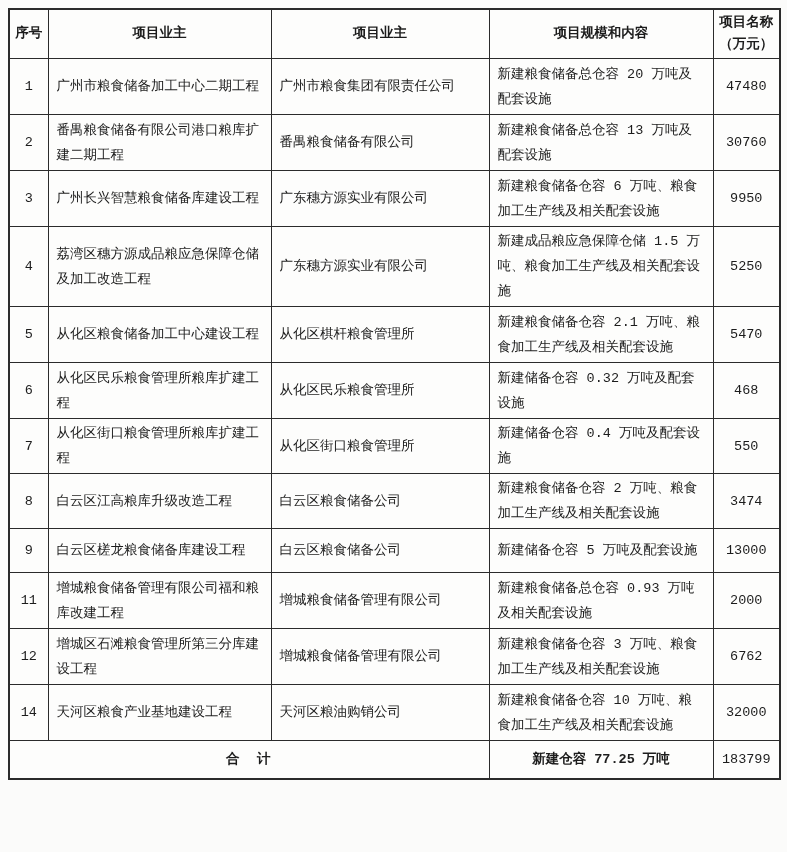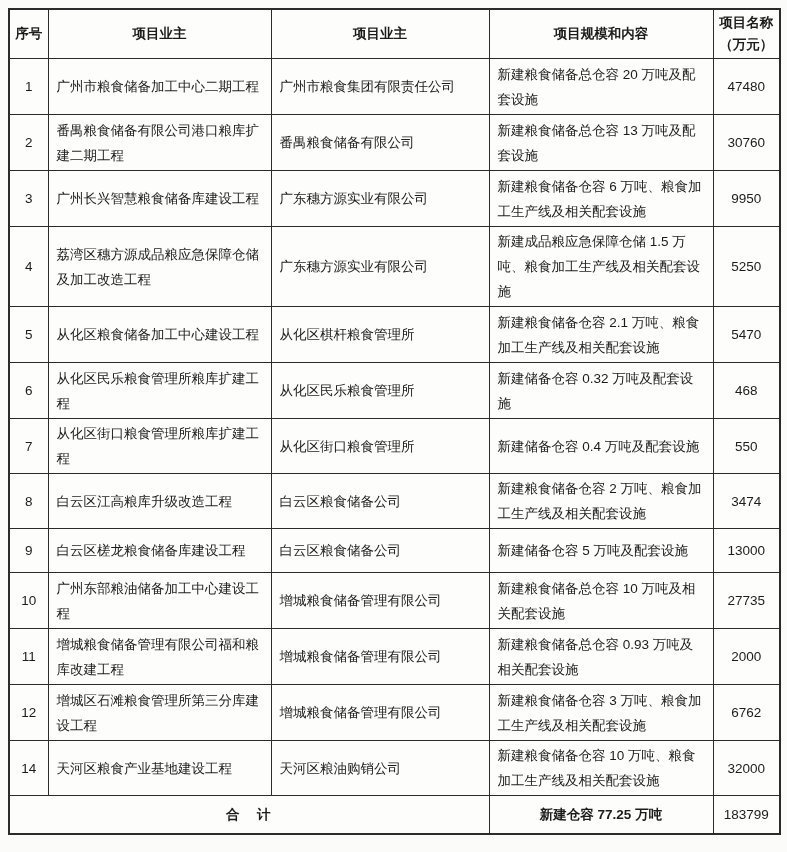--- a/index.html
+++ b/index.html
@@ -8,21 +8,21 @@
     background: #fbfbfa;
     width: 787px;
     height: 852px;
     overflow: hidden;
   }
   .page {
     box-sizing: border-box;
     width: 787px;
     height: 852px;
     padding: 8px 8px 0 8px;
-    font-family: Liberation Sans, sans-serif;
+    font-family: Liberation Mono, monospace;
     color: #1c1c1c;
   }
   table.doc-table {
     border-collapse: collapse;
     table-layout: fixed;
     width: 771px;
     border: 2px solid #2b2b2b;
     background: #fdfdfc;
   }
   col.c1 { width: 39px; }
@@ -146,27 +146,20 @@
     <td class="c-invest">3474</td>
   </tr>
         <tr>
     <td class="c-no">9</td>
     <td class="c-name">白云区槎龙粮食储备库建设工程</td>
     <td class="c-owner">白云区粮食储备公司</td>
     <td class="c-scale">新建储备仓容 5 万吨及配套设施</td>
     <td class="c-invest">13000</td>
   </tr>
         <tr>
-    <td class="c-no">10</td>
-    <td class="c-name">广州东部粮油储备加工中心建设工程</td>
-    <td class="c-owner">增城粮食储备管理有限公司</td>
-    <td class="c-scale">新建粮食储备总仓容 10 万吨及相关配套设施</td>
-    <td class="c-invest">27735</td>
-  </tr>
-        <tr>
     <td class="c-no">11</td>
     <td class="c-name">增城粮食储备管理有限公司福和粮库改建工程</td>
     <td class="c-owner">增城粮食储备管理有限公司</td>
     <td class="c-scale">新建粮食储备总仓容 0.93 万吨及相关配套设施</td>
     <td class="c-invest">2000</td>
   </tr>
         <tr>
     <td class="c-no">12</td>
     <td class="c-name">增城区石滩粮食管理所第三分库建设工程</td>
     <td class="c-owner">增城粮食储备管理有限公司</td>

